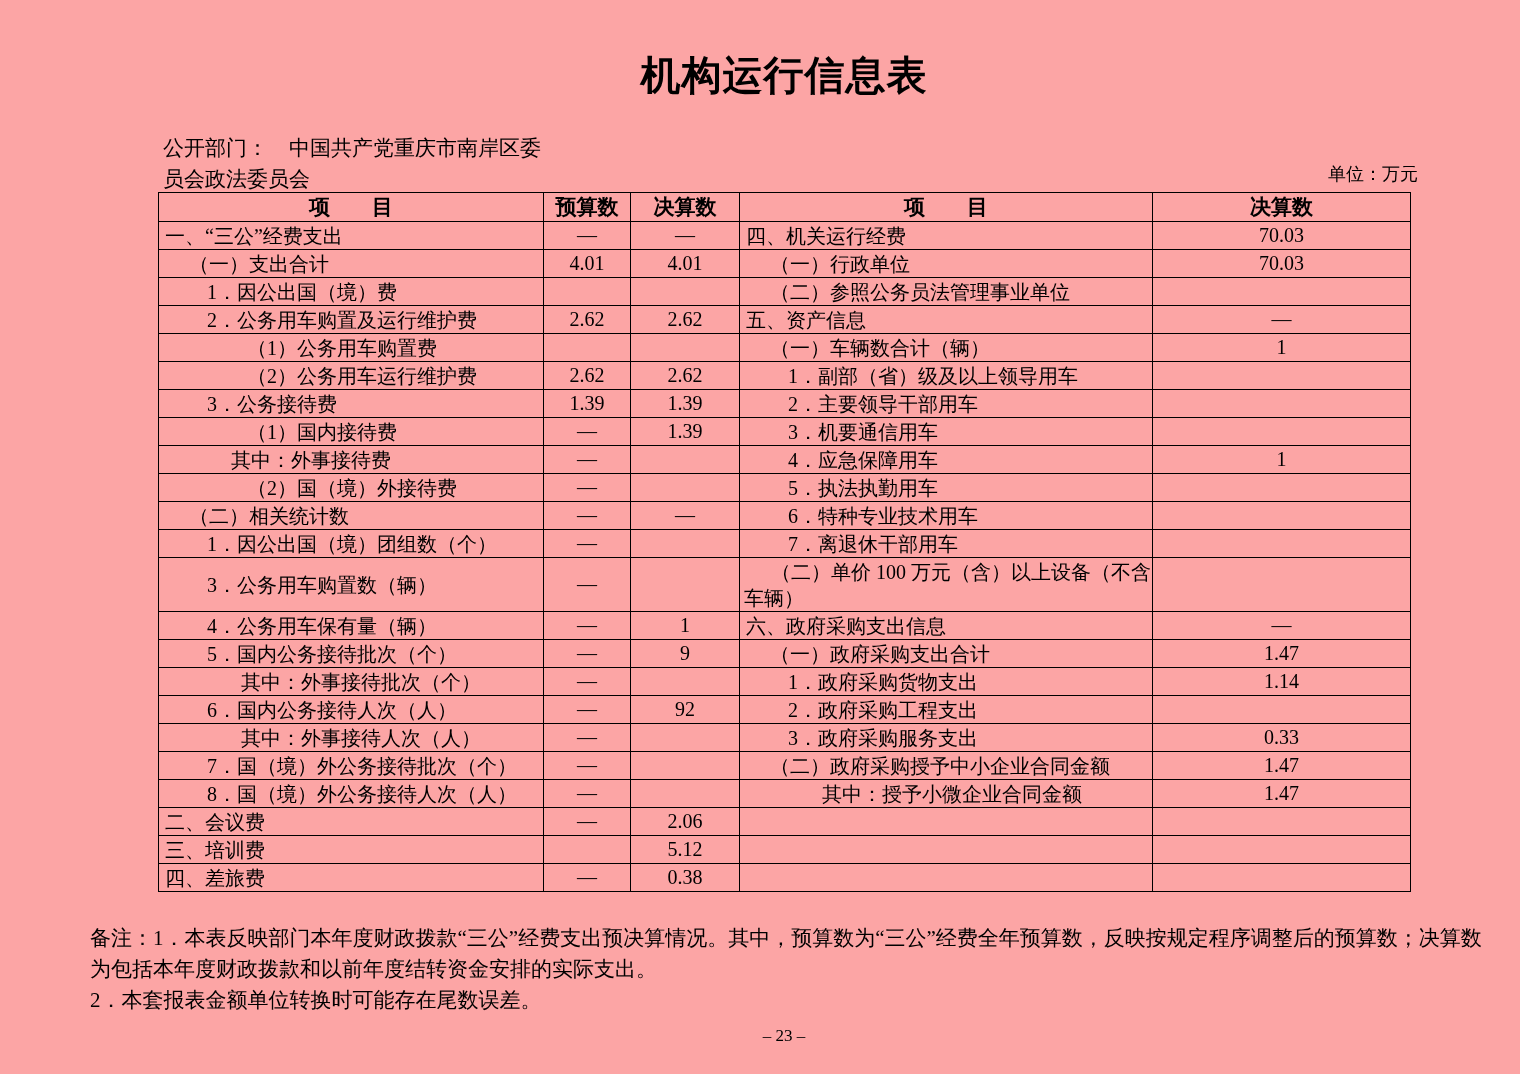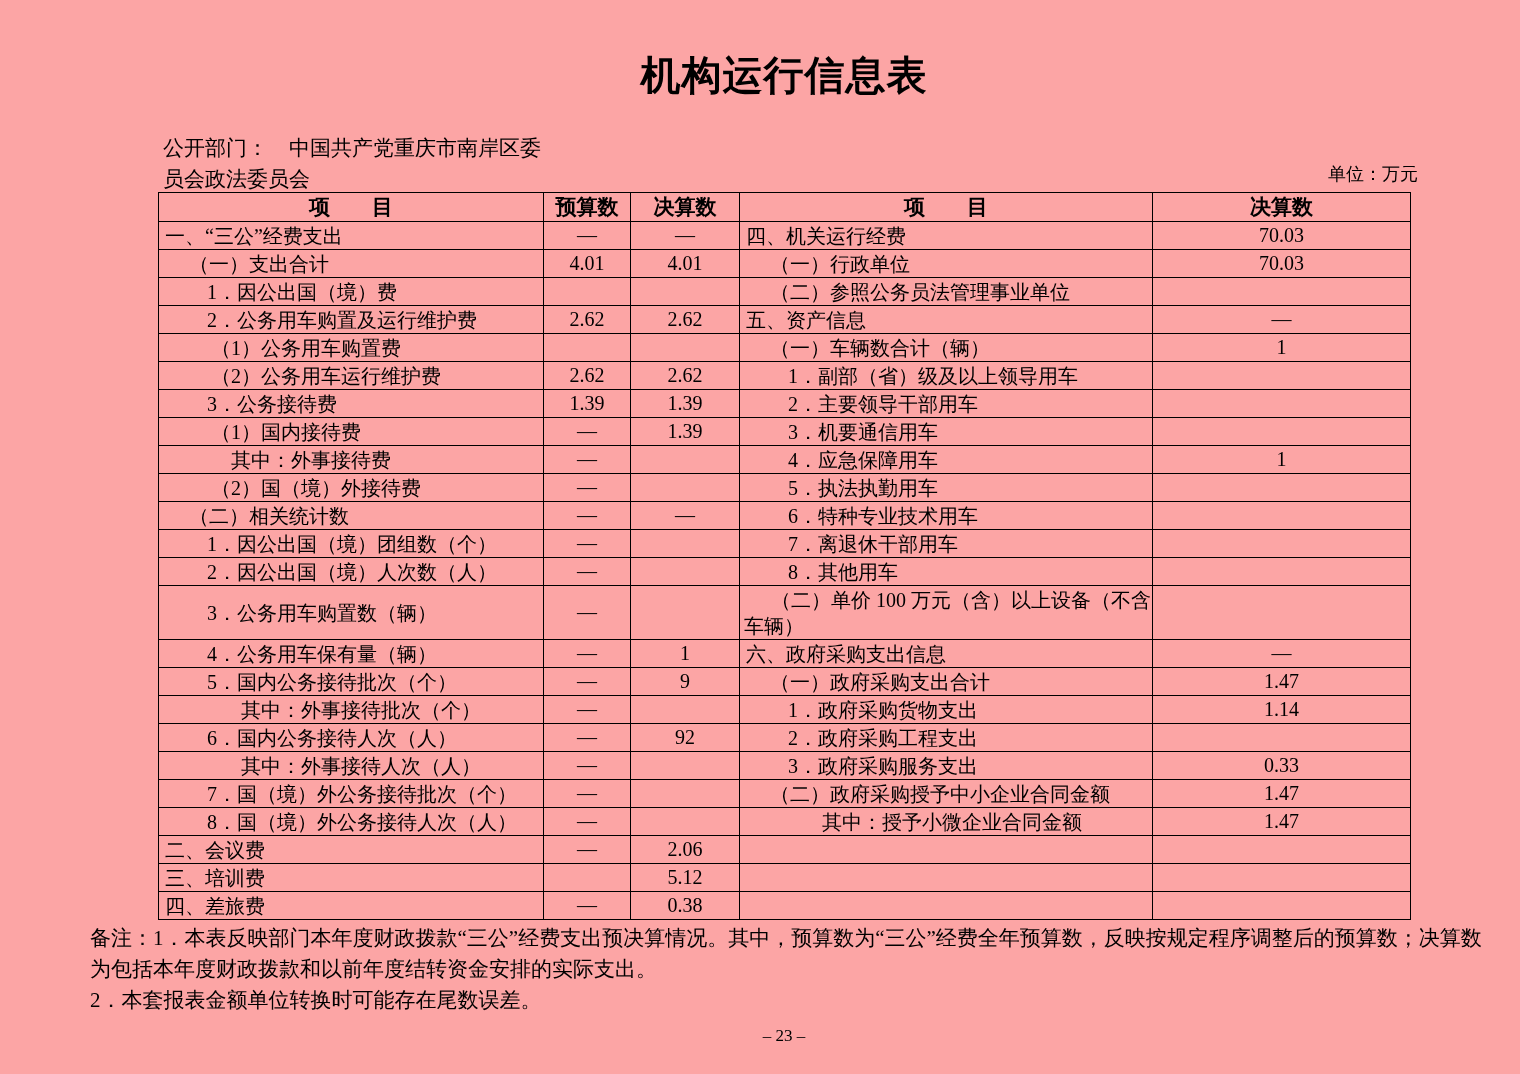--- a/index.html
+++ b/index.html
@@ -33,21 +33,21 @@
     border:1px solid #000;padding:0;font-size:20px;vertical-align:middle;overflow:hidden;
   }
   .info-table th{height:28px;font-size:21px;font-weight:bold;text-align:center;}
   .info-table td{height:27px;}
   .info-table tr.tall td{height:53px;}
   td.item{text-align:left;white-space:nowrap;line-height:26px;}
   td.val{text-align:center;}
   td.ind0{padding-left:6px;}
   td.ind1{padding-left:30px;}
   td.ind2{padding-left:48px;}
-  td.ind3{padding-left:52px;margin-top:12px;}
+  td.ind3{padding-left:88px;margin-top:12px;}
   td.ind4{padding-left:82px;}
   td.ind5{padding-left:72px;}
   td.hang{padding-left:4px;text-indent:27px;white-space:normal;line-height:26px;}
   .notes{
     position:absolute;top:923px;left:90px;width:1400px;font-size:21px;line-height:31px;
   }
   .notes p{margin:0;}
   .pageno{
     position:absolute;top:1026px;left:158px;width:1252px;text-align:center;font-size:17px;
   }
@@ -162,27 +162,20 @@
           <td class="item ind2">6．特种专业技术用车</td>
           <td class="val"></td>
         </tr>
         <tr>
           <td class="item ind2">1．因公出国（境）团组数（个）</td>
           <td class="val">—</td>
           <td class="val"></td>
           <td class="item ind2">7．离退休干部用车</td>
           <td class="val"></td>
         </tr>
-        <tr>
-          <td class="item ind2">2．因公出国（境）人次数（人）</td>
-          <td class="val">—</td>
-          <td class="val"></td>
-          <td class="item ind2">8．其他用车</td>
-          <td class="val"></td>
-        </tr>
         <tr class="tall">
           <td class="item ind2">3．公务用车购置数（辆）</td>
           <td class="val">—</td>
           <td class="val"></td>
           <td class="item ind1 hang">（二）单价 100 万元（含）以上设备（不含车辆）</td>
           <td class="val"></td>
         </tr>
         <tr>
           <td class="item ind2">4．公务用车保有量（辆）</td>
           <td class="val">—</td>

